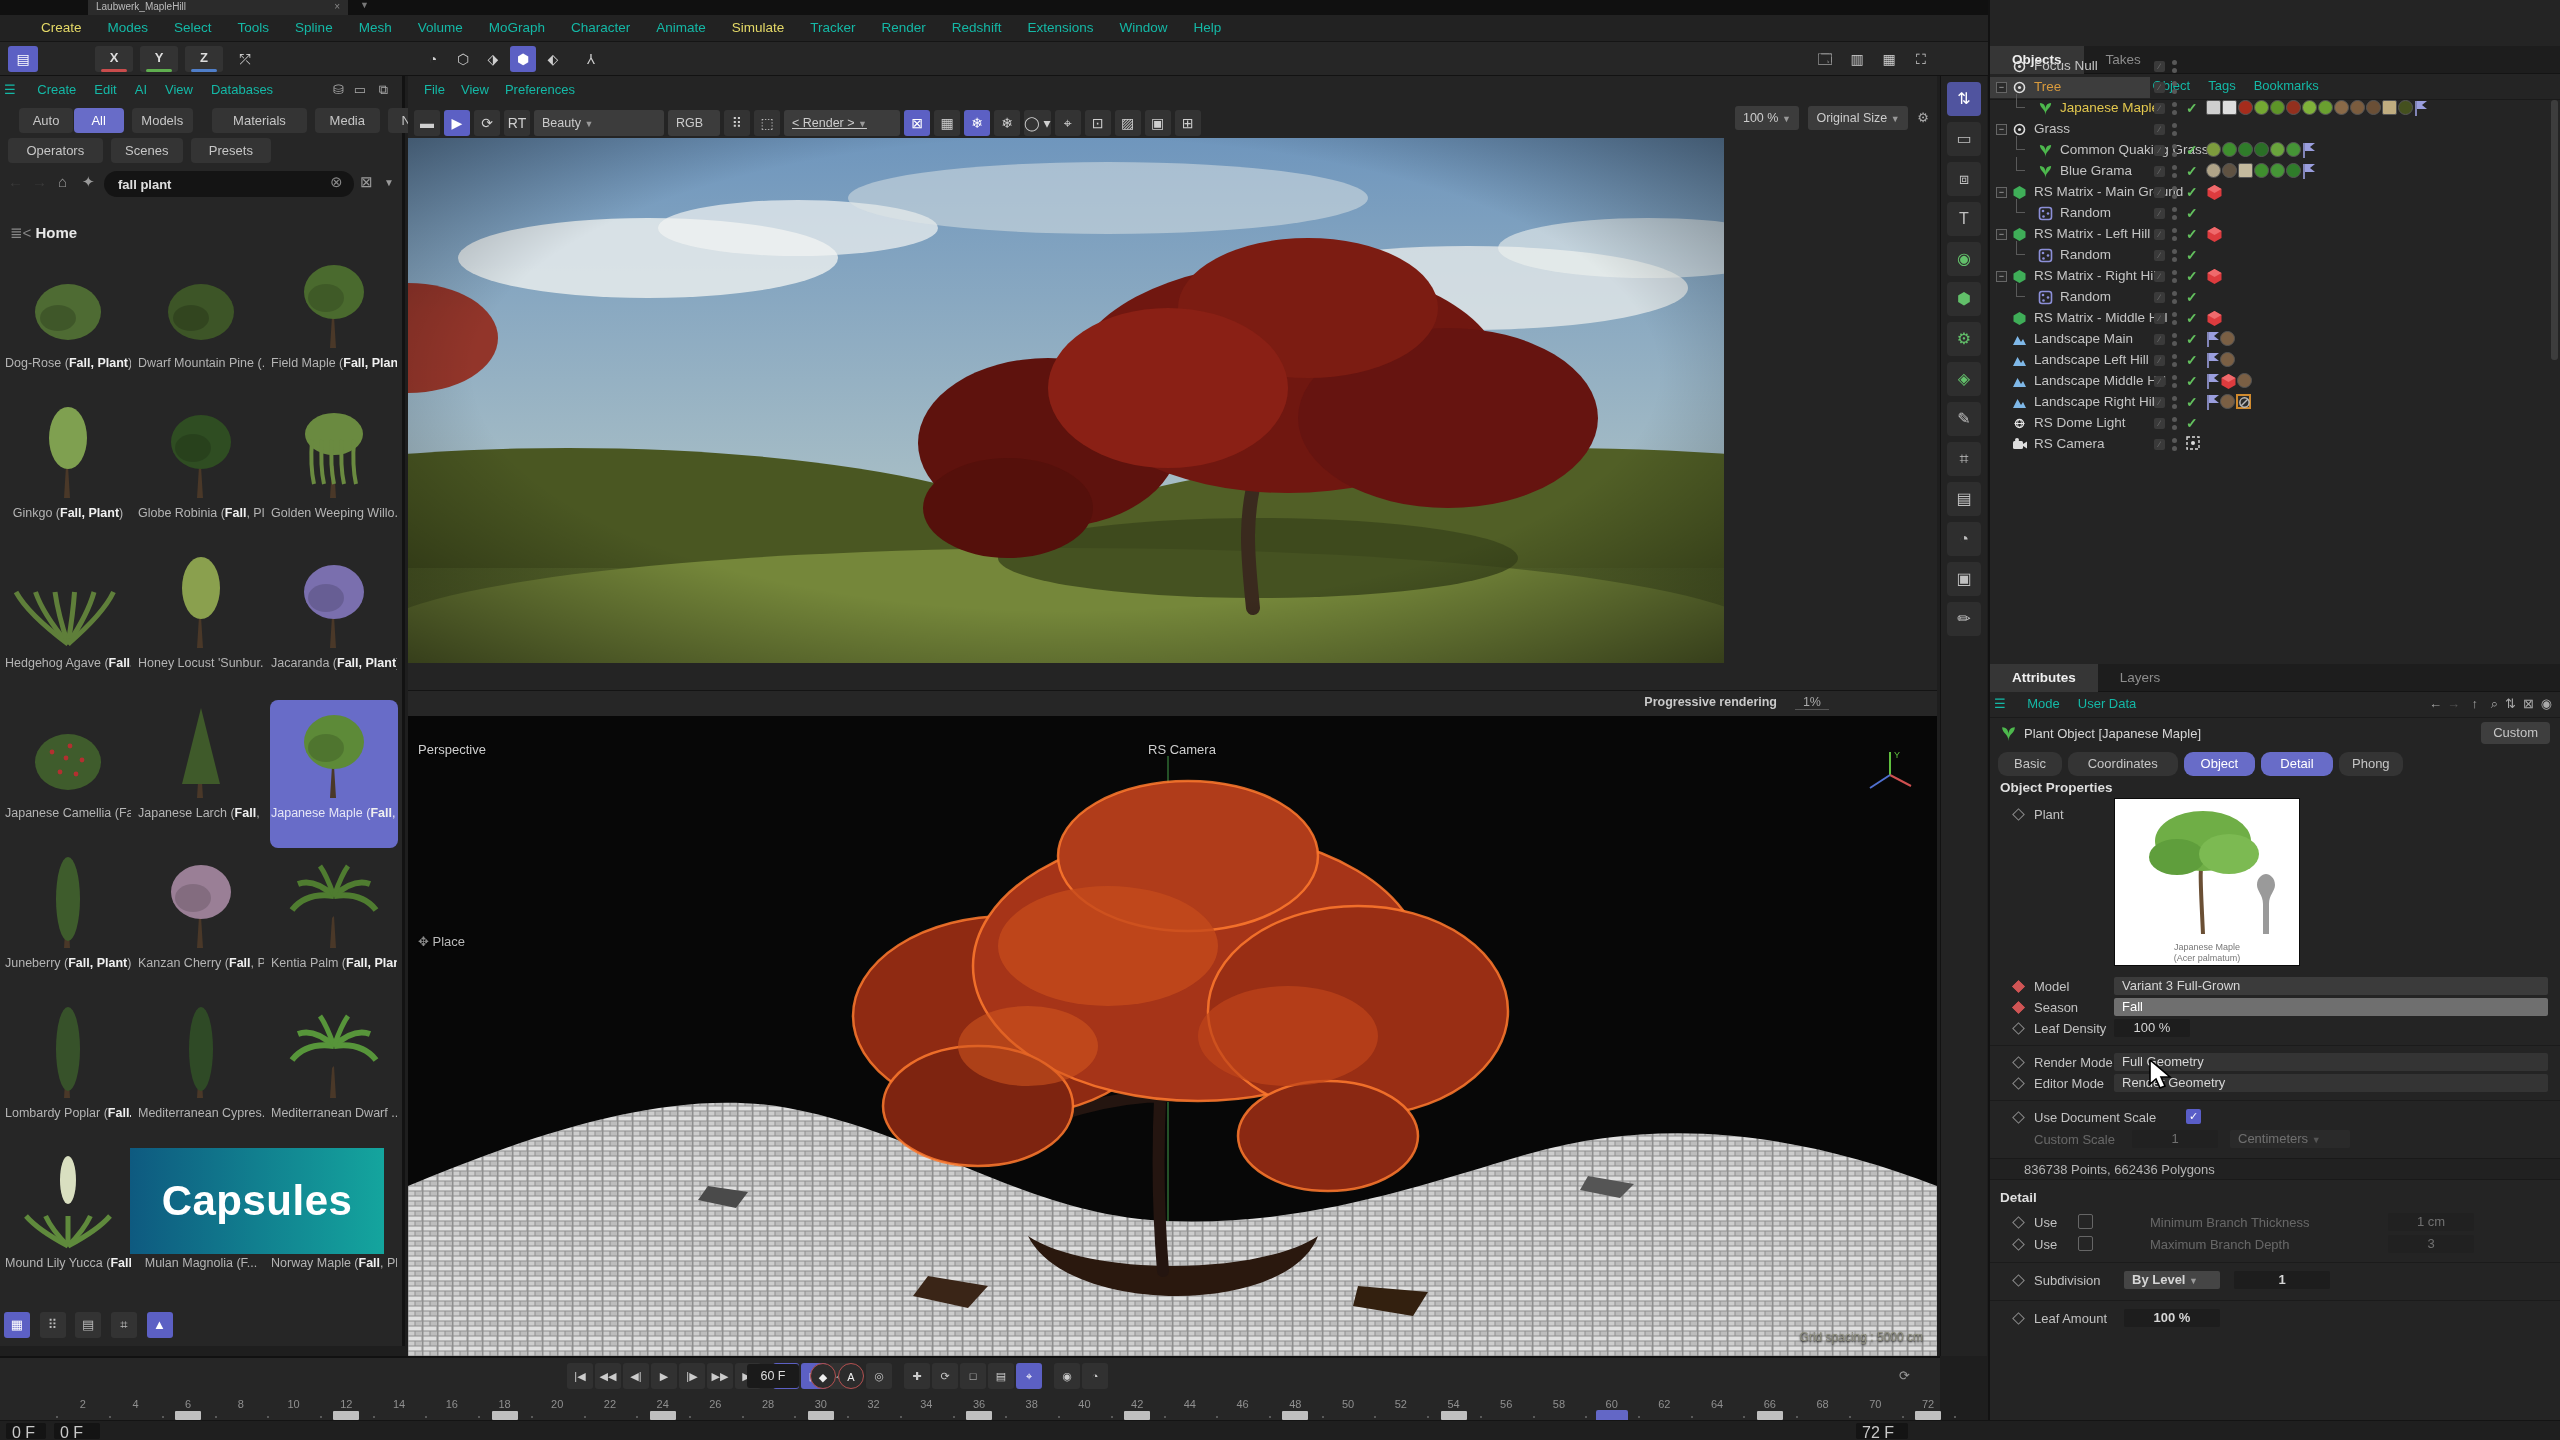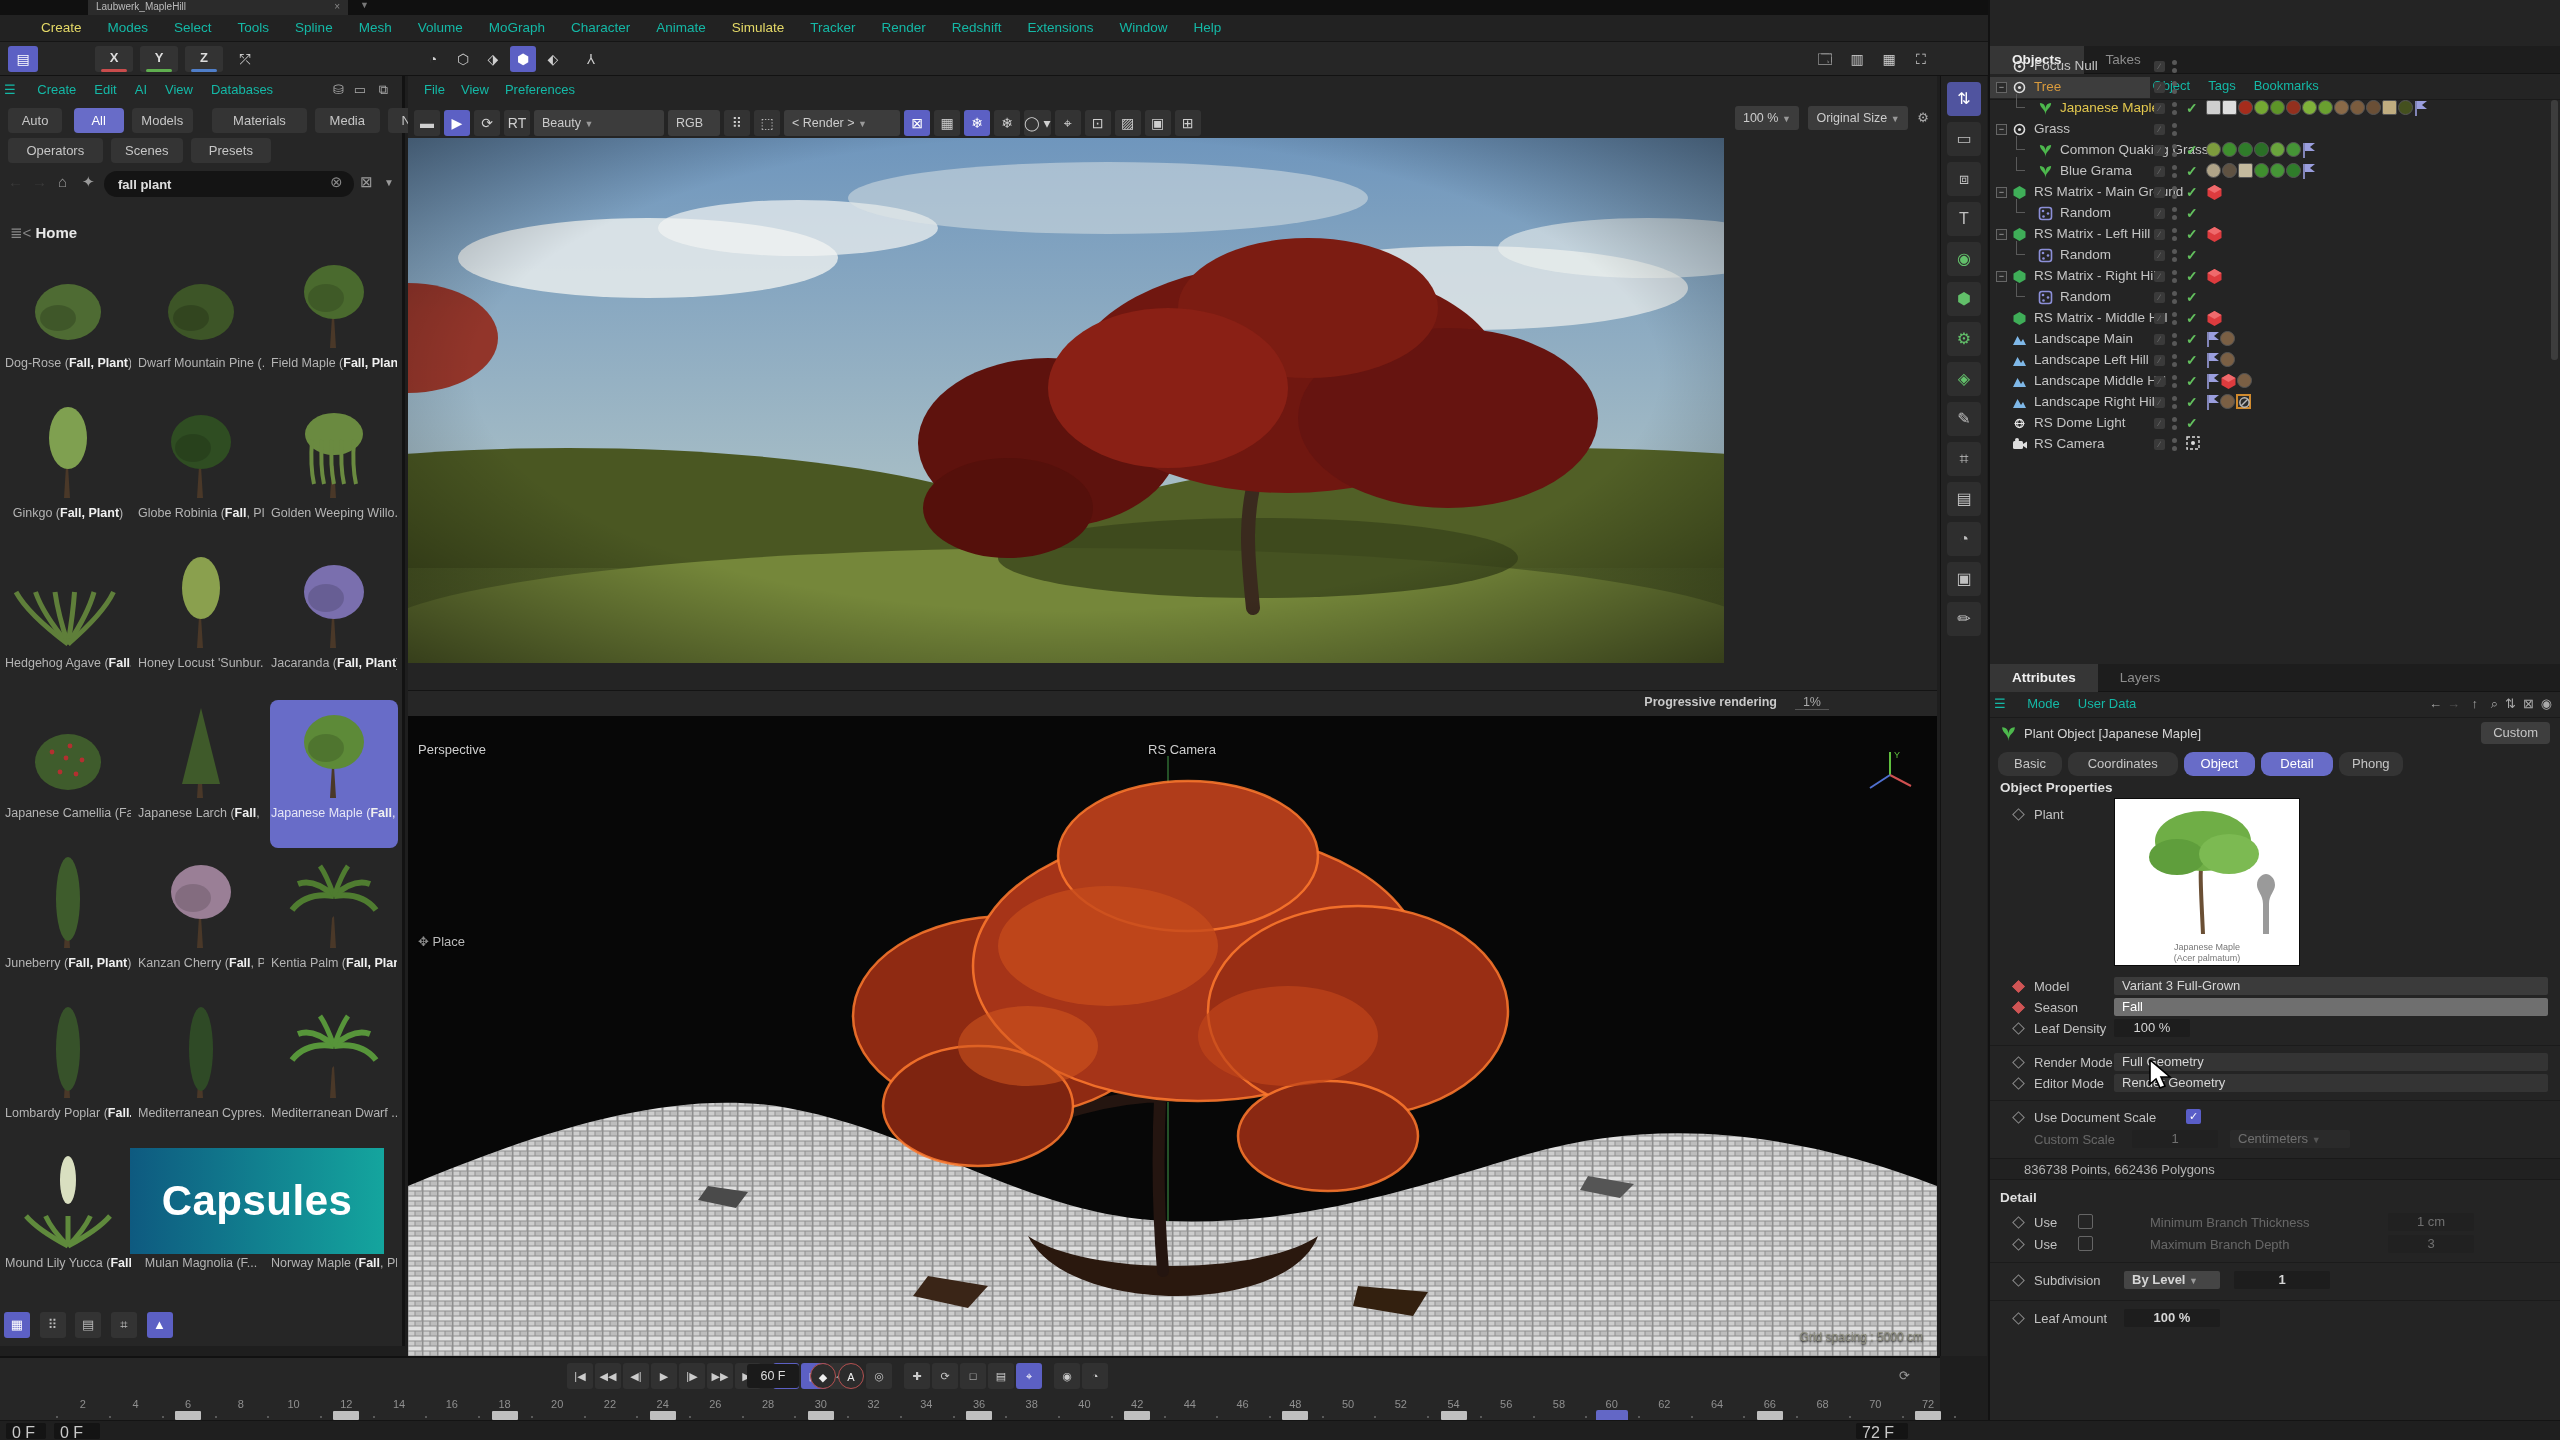--- a/index.html
+++ b/index.html
@@ -179,21 +179,21 @@
   </div>
 
   <div id="asset-panel">
     <div id="ab-menu">
       <span class="menu-item" style="padding-left:4px">☰</span>
     <span class="menu-item">Create</span><span class="menu-item">Edit</span><span class="menu-item">AI</span><span class="menu-item">View</span><span class="menu-item">Databases</span></div>
     <span class="abs" style="right:58px;top:6px;color:#aaa">⛁</span>
     <span class="abs" style="right:36px;top:6px;color:#aaa">▭</span>
     <span class="abs" style="right:14px;top:6px;color:#aaa">⧉</span>
     <div id="ab-tabs1">
-        <div class="chip" style="left:8px;top:32px;width:54px;padding:0">Auto</div>
+        <div class="chip" style="left:19px;top:32px;width:54px;padding:0">Auto</div>
         <div class="chip sel" style="left:73.6px;top:32px;width:50.2px;padding:0">All</div>
         <div class="chip" style="left:131.8px;top:32px;width:61px;padding:0">Models</div>
         <div class="chip" style="left:212.20000000000002px;top:32px;width:94.60000000000001px;padding:0">Materials</div>
         <div class="chip" style="left:314.8px;top:32px;width:65px;padding:0">Media</div>
         <div class="chip" style="left:387.8px;top:32px;width:65px;padding:0">Nodes</div>
       </div>
     <div id="ab-tabs2">
         <div class="chip" style="left:8px;top:62px;width:94.60000000000001px;padding:0">Operators</div>
         <div class="chip" style="left:110.60000000000001px;top:62px;width:72.4px;padding:0">Scenes</div>
         <div class="chip" style="left:191px;top:62px;width:79.80000000000001px;padding:0">Presets</div>
@@ -409,21 +409,21 @@
     <div id="rv-menus"><span class="menu-item">File</span><span class="menu-item">View</span><span class="menu-item">Preferences</span></div>
     <div id="rv-toolbar">
         <div class="ibtn">▬</div>
         <div class="ibtn active">▶</div>
         <div class="ibtn">⟳</div>
         <div class="ibtn">RT</div>
         <div class="ibtn ddchip" style="width: 130px;">Beauty <span class="caret">▼</span></div>
         <div class="ibtn ddchip" style="width: 52px;">RGB <span class="caret">▼</span></div>
         <div class="ibtn">⠿</div>
         <div class="ibtn">⬚</div>
-        <div class="ibtn ddchip" style="width: 116px;">&lt; Render &gt; <span class="caret">▼</span></div>
+        <div class="ibtn ddchip" style="width: 116px; text-decoration: underline;">&lt; Render &gt; <span class="caret">▼</span></div>
         <div class="ibtn active">⊠</div>
         <div class="ibtn">▦</div>
         <div class="ibtn active">❄</div>
         <div class="ibtn">❄</div>
         <div class="ibtn">◯ ▾</div>
         <div class="ibtn">⌖</div>
         <div class="ibtn">⊡</div>
         <div class="ibtn">▨</div>
         <div class="ibtn">▣</div>
         <div class="ibtn">⊞</div>

